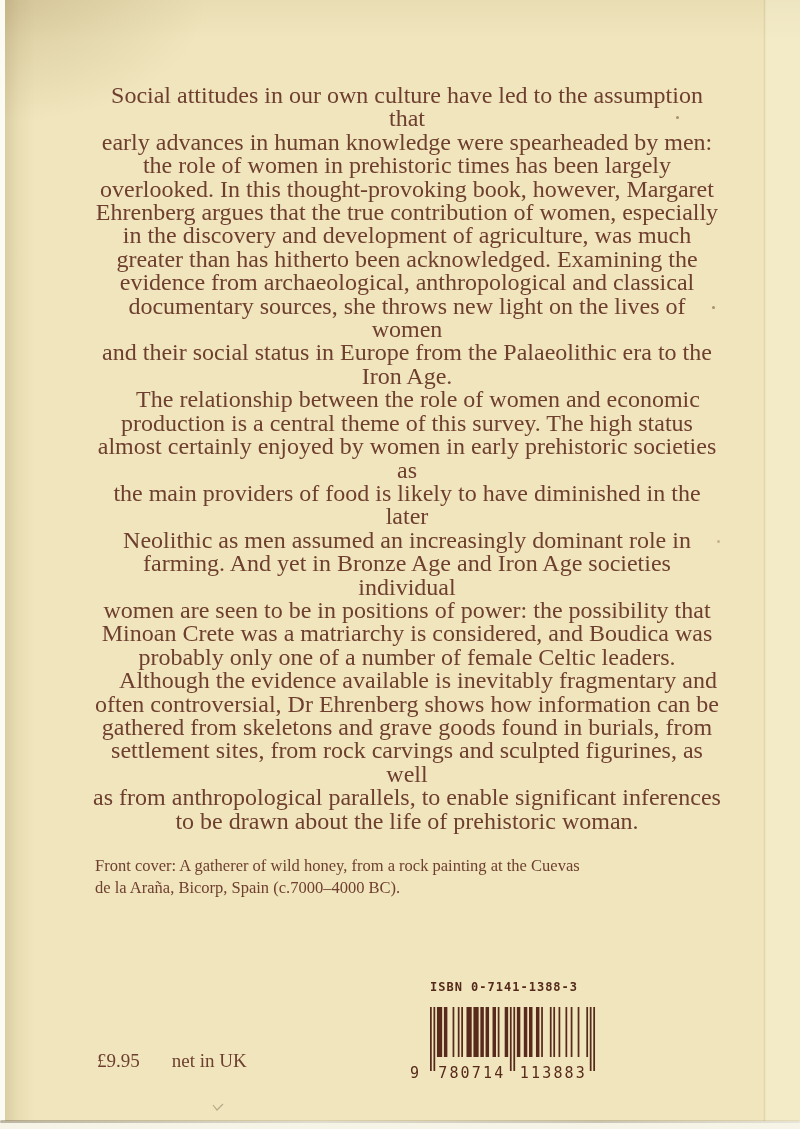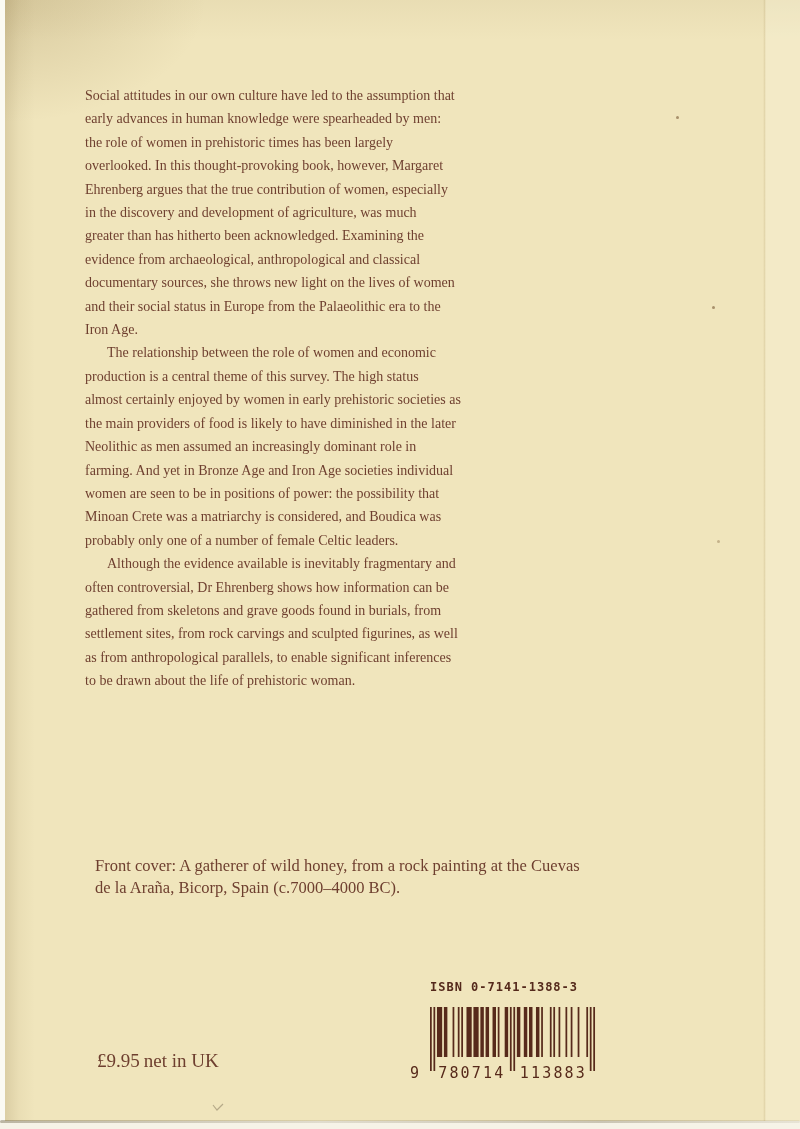--- a/index.html
+++ b/index.html
@@ -22,36 +22,36 @@
   .bottom-smudge{position:absolute;left:0;bottom:6px;width:100%;height:3px;
     background:linear-gradient(to right, rgba(100,90,60,.40), rgba(100,90,60,.15) 40%, rgba(100,90,60,.30) 75%, rgba(100,90,60,.10));
     border-radius:2px;}
   .crease{position:absolute;top:0;left:758px;width:3px;height:100%;
     background:linear-gradient(to right, rgba(150,125,70,0), rgba(150,125,70,.14), rgba(255,255,245,.20));}
   .crease-light{position:absolute;top:0;left:761px;width:39px;height:100%;background:rgba(255,255,242,.22);}
   .speck{position:absolute;width:3px;height:3px;border-radius:50%;background:rgba(110,75,40,.55);}
   .scan-mark{position:absolute;left:206px;top:1102px;opacity:.55;}
 
   
-  .blurb{position:absolute;left:80px;top:84px;width:628px;
-    color:#6e3f2f;font-size:14px;line-height:23.4px;}
+  .blurb{position:absolute;left:88px;top:84px;width:628px;
+    color:#6e3f2f;font-size:24px;line-height:23.4px;text-align:center;}
   .blurb p{margin:0;white-space:pre-line;}
   .blurb p.indent{text-indent:22px;}
   .bio{position:absolute;left:90px;top:724px;width:628px;
     color:#6e3f2f;font-size:18px;line-height:23.4px;white-space:pre-line;}
   .caption{position:absolute;left:90px;top:855px;width:628px;
     color:#6e3f2f;font-size:16.5px;line-height:21.5px;white-space:pre-line;}
 
   
   .isbn-label{position:absolute;left:425px;top:980px;
     font-family:"DejaVu Sans Mono","Liberation Mono",monospace;
     font-size:12px;font-weight:bold;letter-spacing:1px;color:#54291b;}
   .barcode{position:absolute;left:398px;top:1005px;width:200px;height:78px;}
   .price{position:absolute;left:92px;top:1050px;color:#6e3f2f;font-size:19px;}
-  .price .amount{margin-right:4px;}
+  .price .amount{margin-right:32px;}
 </style>
 </head>
 <body>
 
 <div class="cover">
 
   <div class="blurb">
     <p>Social attitudes in our own culture have led to the assumption that
 early advances in human knowledge were spearheaded by men:
 the role of women in prehistoric times has been largely

